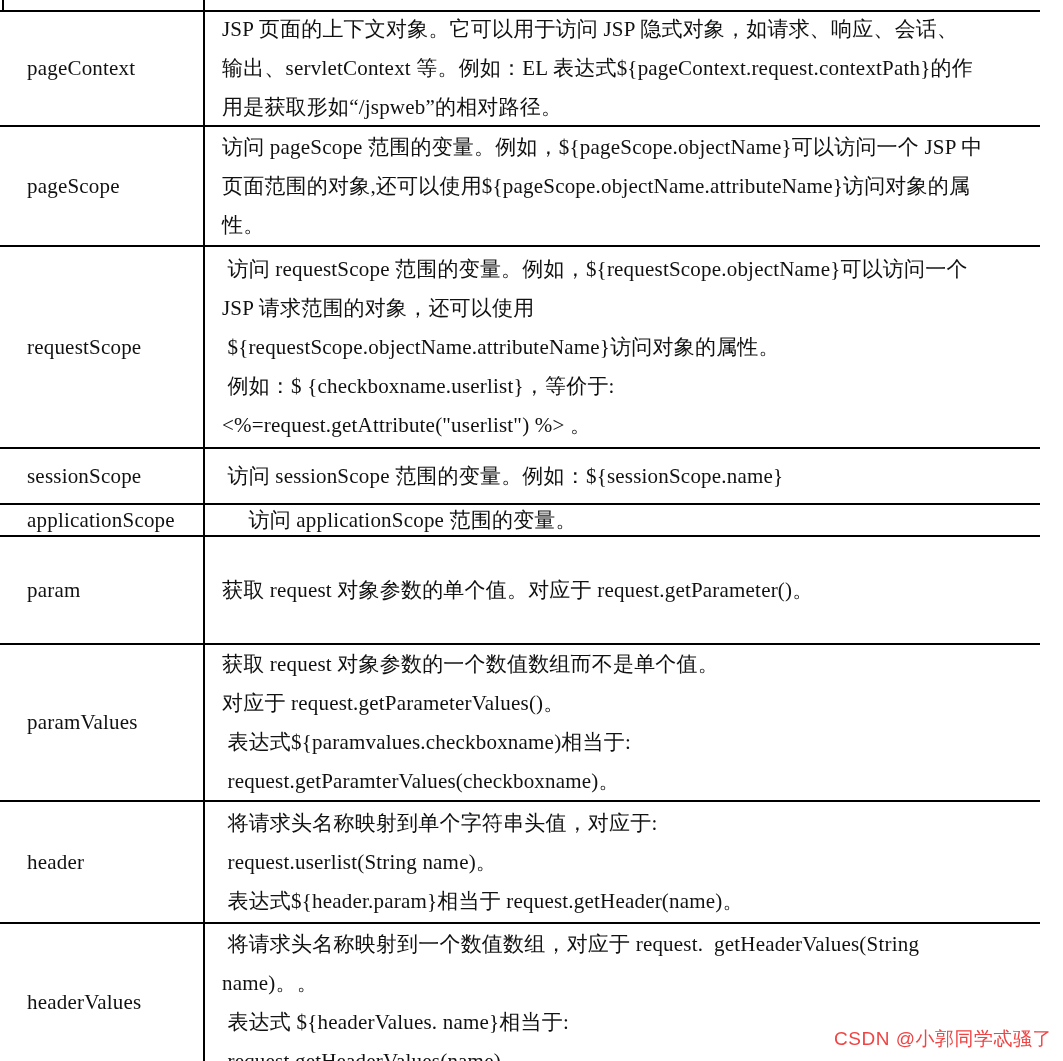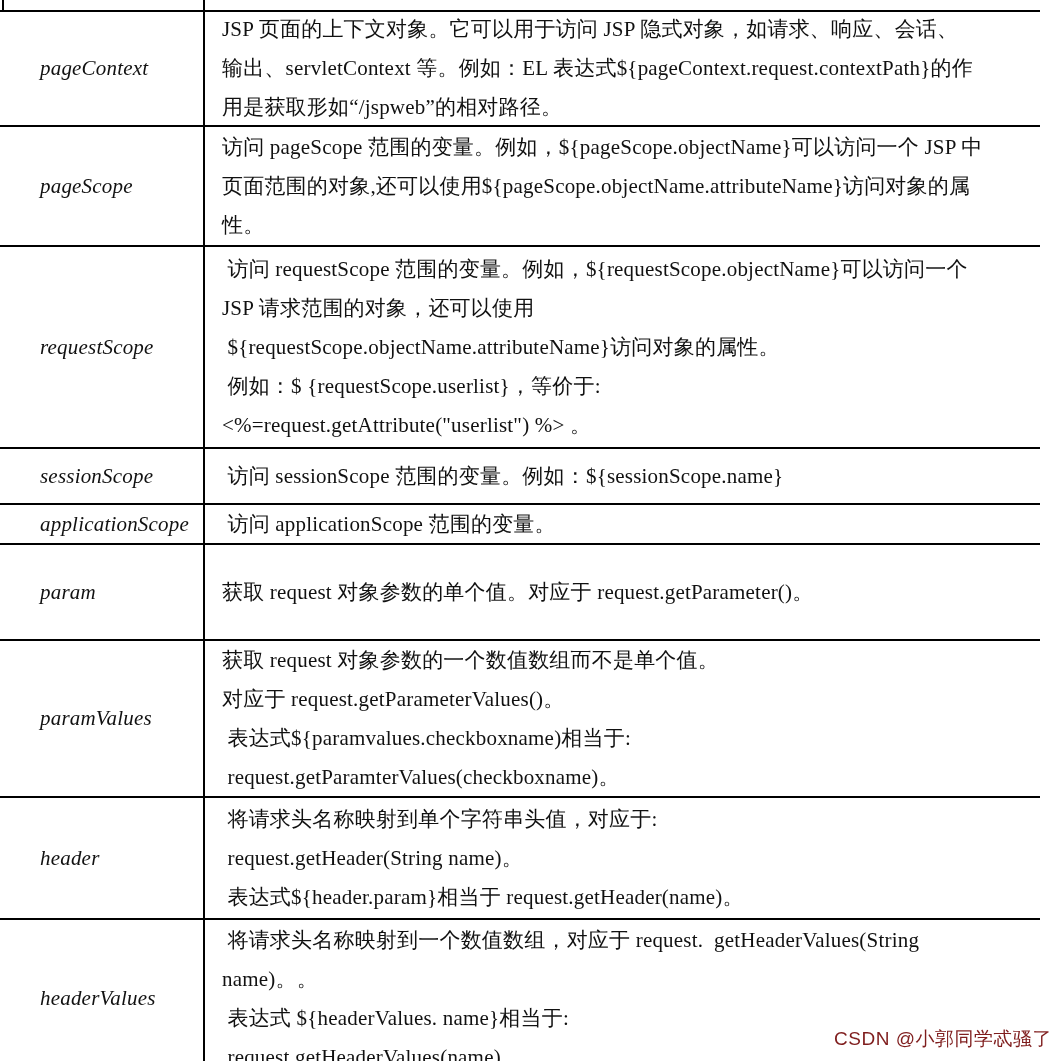--- a/index.html
+++ b/index.html
@@ -36,35 +36,34 @@
   .row {
     display: flex;
     border-top: 2px solid #000;
     width: 1040px;
   }
   
   .row:nth-child(1) { height: 115px; }
   .row:nth-child(2) { height: 120px; }
   .row:nth-child(3) { height: 202px; }
   .row:nth-child(4) { height: 56px; }
-  .row:nth-child(5) { height: 40px; }
-  .row:nth-child(6) { height: 96px; }
+  .row:nth-child(5) { height: 32px; gap: 21px; }
+  .row:nth-child(6) { height: 108px; }
   .row:nth-child(7) { height: 157px; }
   .row:nth-child(8) { height: 122px; }
   .row:nth-child(9) { height: 159px; }
 
   .cell-label {
     width: 203px;
     flex: 0 0 203px;
     display: flex;
     align-items: center;
-    padding-left: 40px;
+    padding-left: 27px;
     font-size: 21px;
     letter-spacing: 0.2px;
-    font-style: italic;
   }
   .cell-desc {
     flex: 1;
     display: flex;
     flex-direction: column;
     justify-content: center;
     padding-left: 19px;
     padding-right: 6px;
     font-size: 21px;
   }
@@ -108,21 +107,21 @@
             <div class="line">页面范围的对象,还可以使用${pageScope.objectName.attributeName}访问对象的属</div>
             <div class="line">性。</div>
           </div>
         </div>
         <div class="row">
           <div class="cell-label">requestScope</div>
           <div class="cell-desc">
             <div class="line"> 访问 requestScope 范围的变量。例如，${requestScope.objectName}可以访问一个</div>
             <div class="line">JSP 请求范围的对象，还可以使用</div>
             <div class="line"> ${requestScope.objectName.attributeName}访问对象的属性。</div>
-            <div class="line"> 例如：$ {requestScope.userlist}，等价于:</div>
+            <div class="line"> 例如：$ {checkboxname.userlist}，等价于:</div>
             <div class="line">&lt;%=request.getAttribute("userlist") %&gt; 。</div>
           </div>
         </div>
         <div class="row">
           <div class="cell-label">sessionScope</div>
           <div class="cell-desc">
             <div class="line"> 访问 sessionScope 范围的变量。例如：${sessionScope.name}</div>
           </div>
         </div>
         <div class="row">
@@ -143,29 +142,29 @@
             <div class="line">获取 request 对象参数的一个数值数组而不是单个值。</div>
             <div class="line">对应于 request.getParameterValues()。</div>
             <div class="line"> 表达式${paramvalues.checkboxname)相当于:</div>
             <div class="line"> request.getParamterValues(checkboxname)。</div>
           </div>
         </div>
         <div class="row">
           <div class="cell-label">header</div>
           <div class="cell-desc">
             <div class="line"> 将请求头名称映射到单个字符串头值，对应于:</div>
-            <div class="line"> request.getHeader(String name)。</div>
+            <div class="line"> request.userlist(String name)。</div>
             <div class="line"> 表达式${header.param}相当于 request.getHeader(name)。</div>
           </div>
         </div>
         <div class="row">
           <div class="cell-label">headerValues</div>
           <div class="cell-desc">
             <div class="line"> 将请求头名称映射到一个数值数组，对应于 request.  getHeaderValues(String</div>
             <div class="line">name)。。</div>
             <div class="line"> 表达式 ${headerValues. name}相当于:</div>
             <div class="line"> request.getHeaderValues(name)。</div>
           </div>
         </div>
       </div>
   </div>
-  <div class="watermark" style="color: #7f1d1d; text-align: center;">CSDN @小郭同学忒骚了</div>
+  <div class="watermark" style="color: #ef4444; text-align: center;">CSDN @小郭同学忒骚了</div>
 </div>
 
 </body></html>

